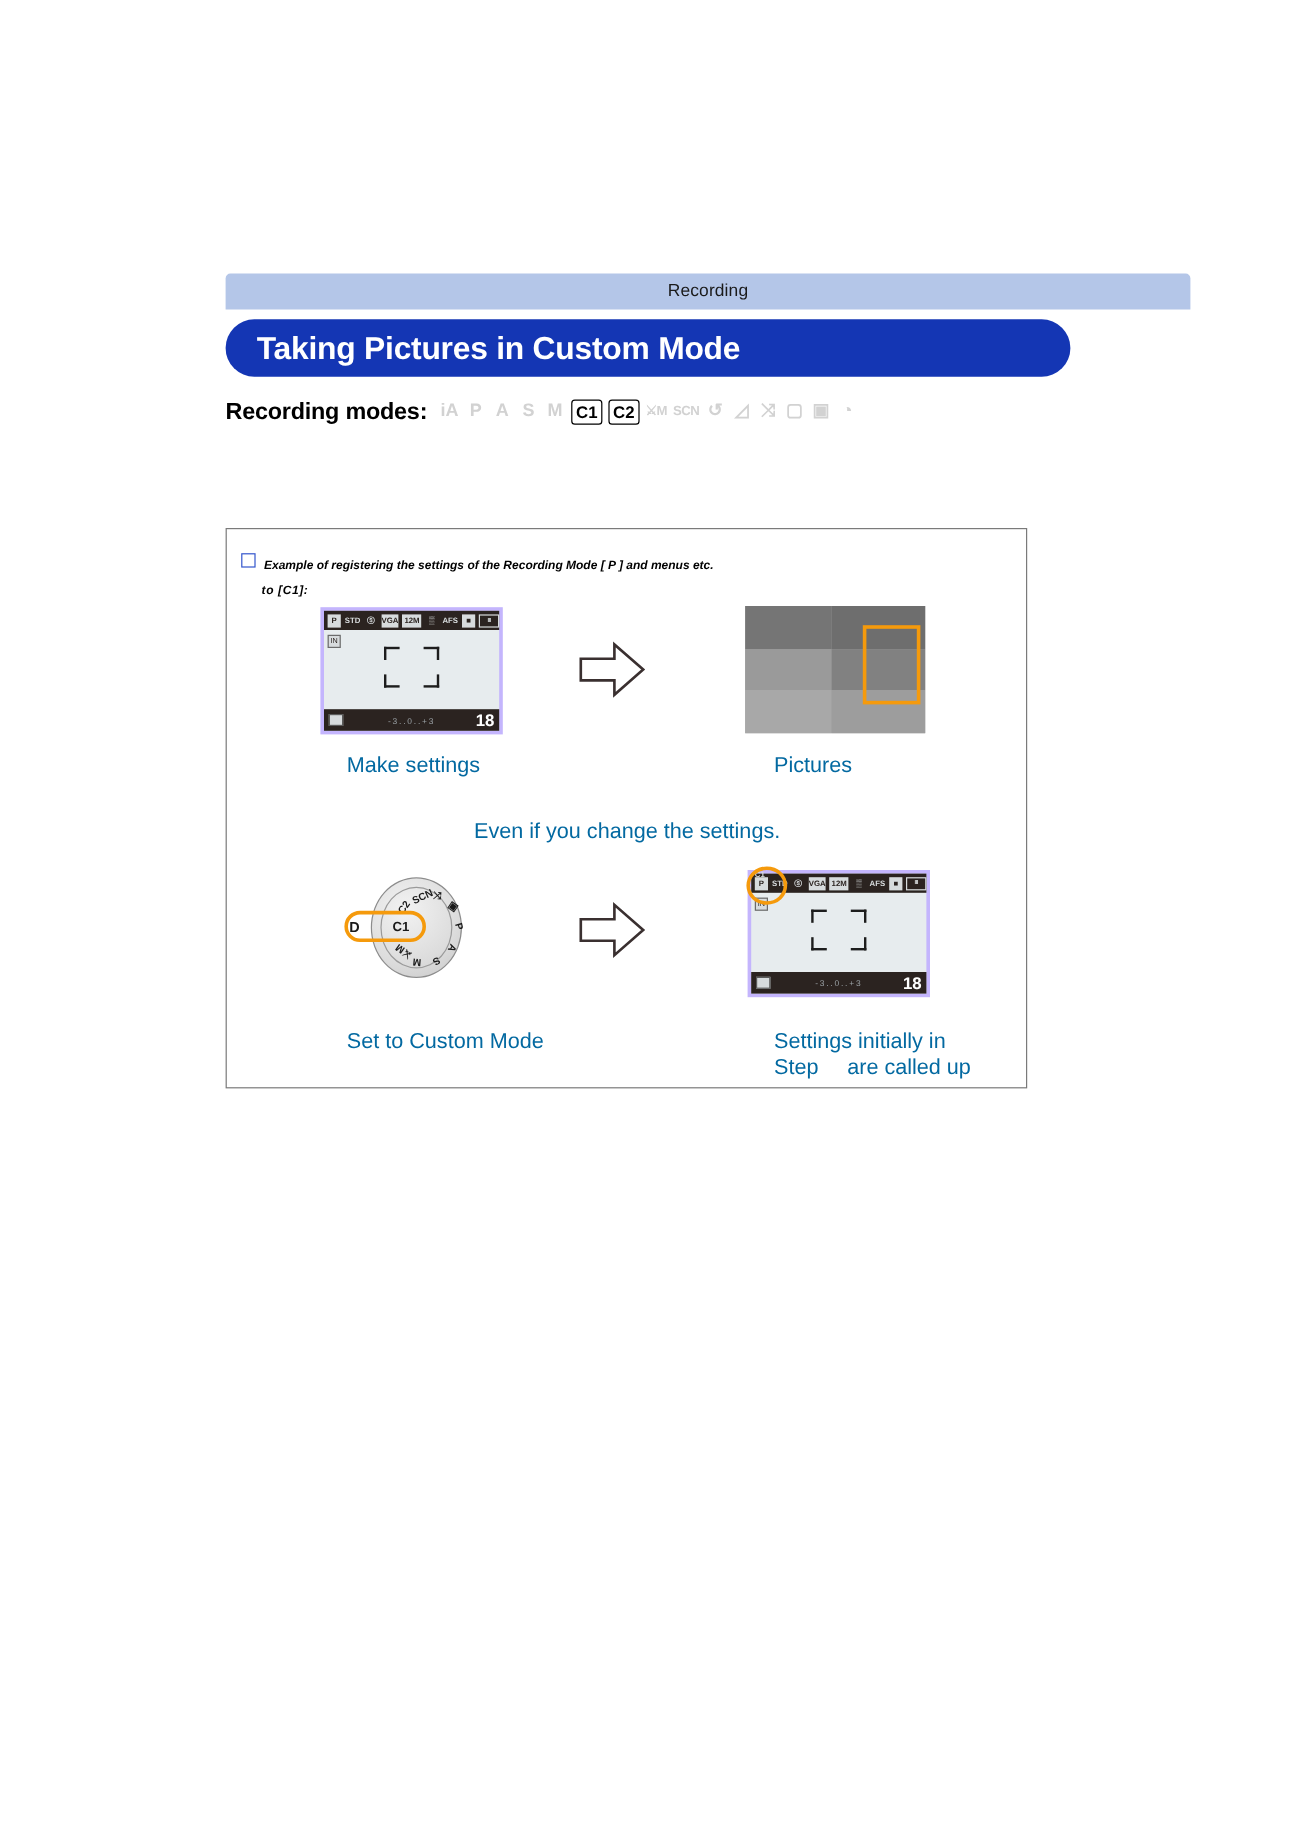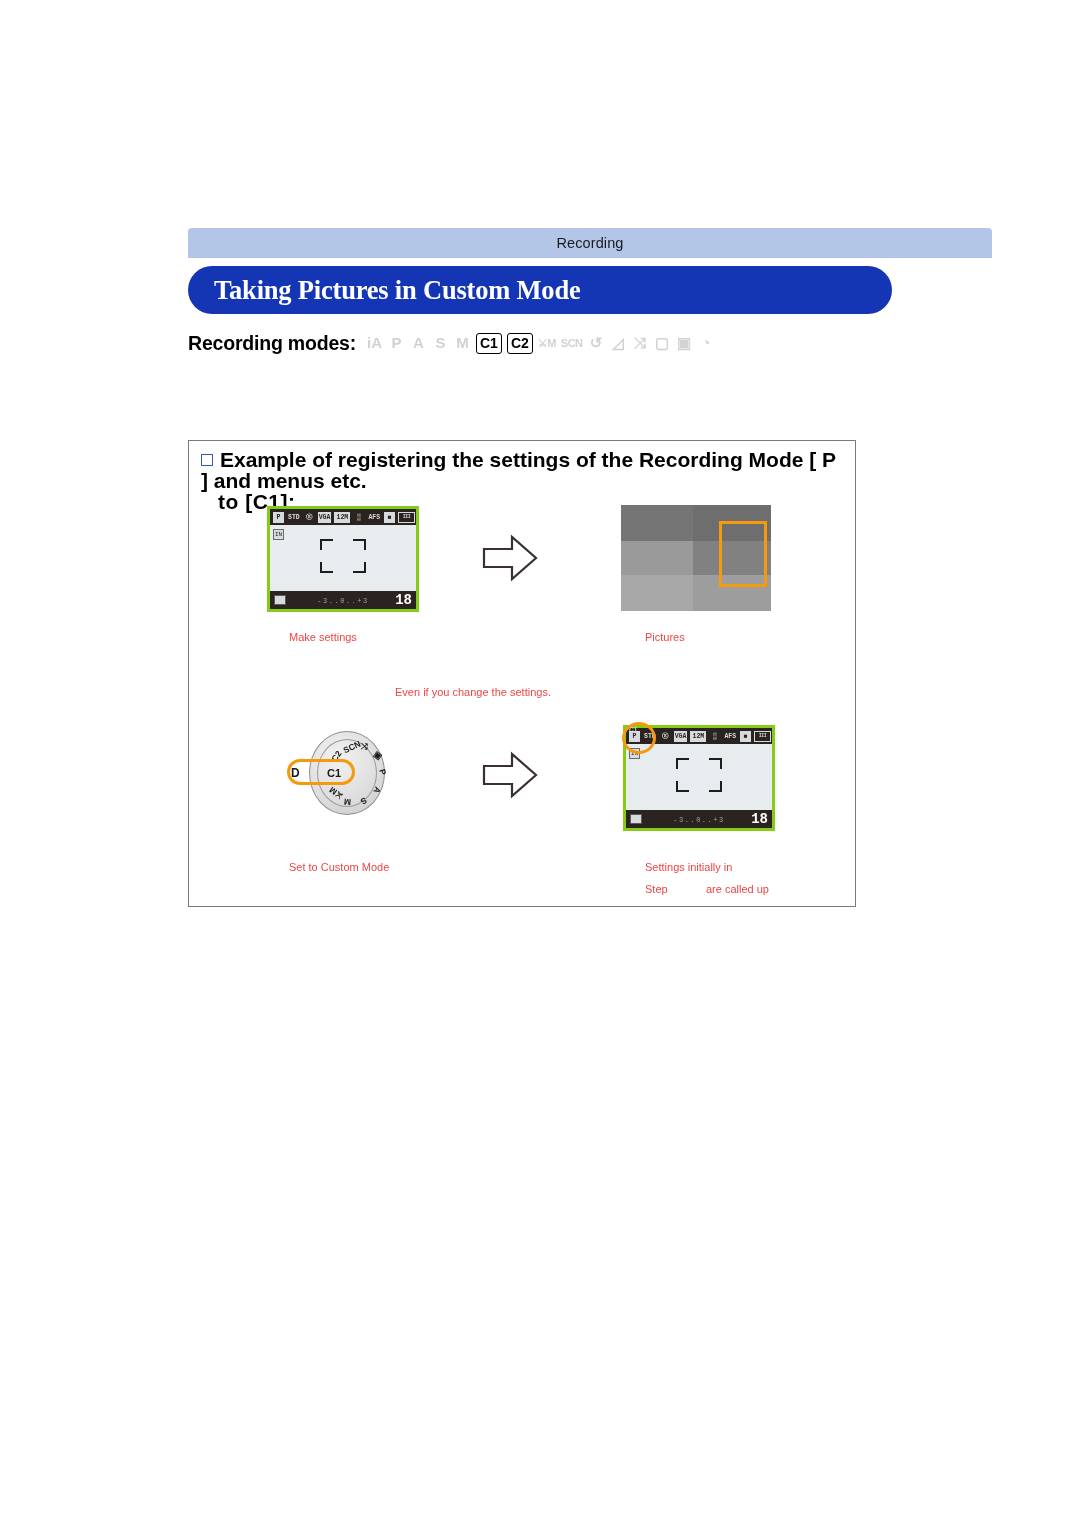--- a/index.html
+++ b/index.html
@@ -52,21 +52,20 @@
     border-radius: 24px;
     display: flex;
     align-items: center;
   }
   .title-text {
     color: #ffffff;
     font-size: 26.5px;
     font-weight: bold;
     padding-left: 26px;
     letter-spacing: -0.2px;
-    font-family: Liberation Serif, serif;
   }
 
   
   .rec-modes {
     position: absolute;
     left: 188px;
     top: 330px;
     display: flex;
     align-items: center;
     height: 26px;
@@ -133,25 +132,26 @@
     left: 188px;
     top: 440px;
     width: 666px;
     height: 465px;
     border: 1.3px solid #7a7a7a;
     background: #ffffff;
   }
   .example-head {
     position: absolute;
     left: 12px;
-    top: 8px;
+    top: 20px;
     right: 10px;
-    font-size: 21px;
+    font-size: 10px;
     font-weight: bold;
     line-height: 21px;
+    font-style: italic;
   }
   .sq-bullet {
     display: inline-block;
     width: 10px;
     height: 10px;
     border: 1.4px solid #3355cc;
     margin-right: 7px;
     vertical-align: 1px;
   }
   .head-indent {
@@ -159,24 +159,23 @@
     padding-left: 17px;
   }
   .c1-token {
     font-weight: bold;
     letter-spacing: 0.5px;
   }
 
   
   .lcd {
     position: absolute;
-    background: #84cc16;
+    background: #c4b5fd;
     padding: 3px;
     box-sizing: border-box;
-    font-family: Liberation Mono, monospace;
   }
   .lcd-inner {
     width: 100%;
     height: 100%;
     background: #e7ecee;
     position: relative;
   }
   .lcd-top {
     position: absolute;
     left: 0; top: 0;
@@ -364,23 +363,23 @@
   }
 
   
   .arrow {
     position: absolute;
   }
 
   
   .cap {
     position: absolute;
-    font-size: 11px;
+    font-size: 18px;
     line-height: 22px;
-    color: #ef4444;
+    color: #0369a1;
   }
 
   
   .page-num {
     position: absolute;
     left: 0;
     top: 1262px;
     width: 1080px;
     text-align: center;
     font-size: 21px;

